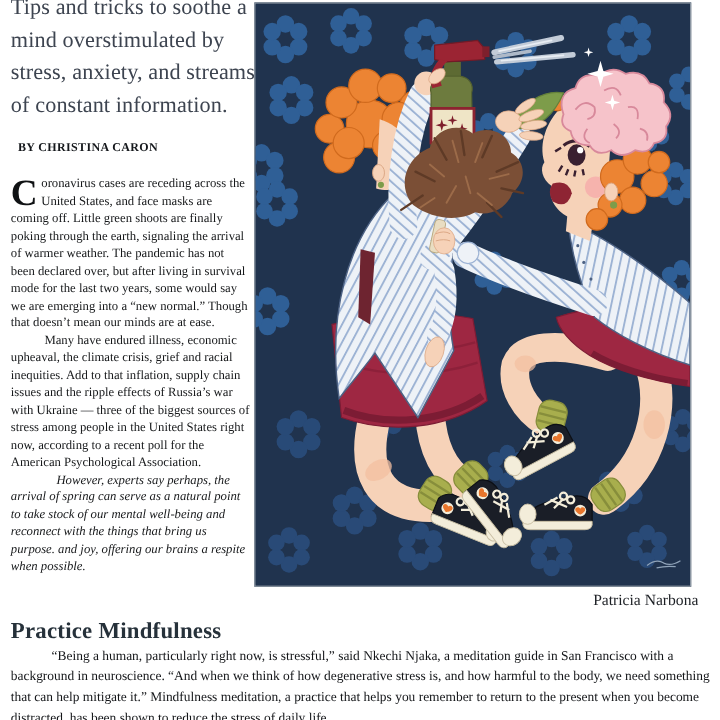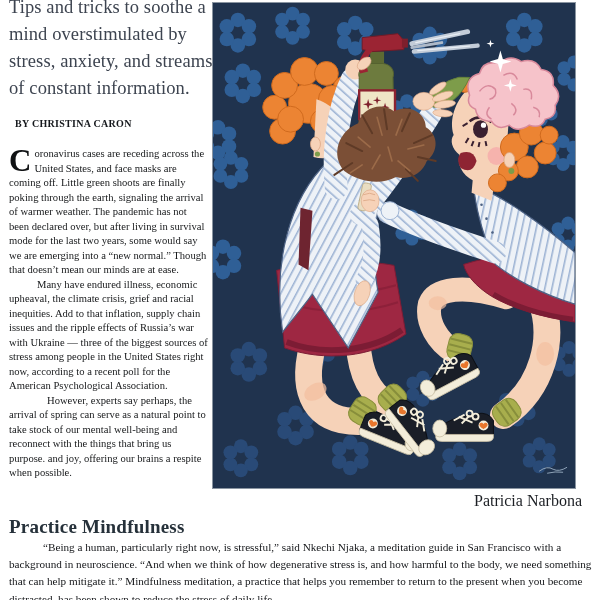--- a/index.html
+++ b/index.html
@@ -15,33 +15,33 @@
   .byline{
     position:absolute;left:15px;top:118px;
     font-size:10px;font-weight:bold;color:#15181c;letter-spacing:0.3px;
   }
   .bodycol{
     position:absolute;left:9px;top:147px;width:199px;
     font-size:10.6px;line-height:14.5px;color:#16181a;text-align:left;
   }
   .bodycol p{margin:0;}
   .bodycol p.ind1{text-indent:28px;}
-  .bodycol p.ind2{text-indent:38px;}
+  .bodycol p.ind2{text-indent:38px;font-style:italic;}
   .dropcap{
     float:left;font-size:31px;line-height:25px;font-weight:bold;color:#101214;
     padding:1px 3px 0 0;
   }
   .illus{
     position:absolute;left:212px;top:2px;width:364px;height:487px;
     border:1px solid #8a95a1;box-sizing:border-box;background:#20334e;
   }
   .illus svg{display:block;width:100%;height:100%;}
   .credit{
     position:absolute;left:212px;top:492px;width:370px;text-align:right;
-    font-size:16px;color:#1c1f24;
+    font-size:13px;color:#1c1f24;
   }
   .heading{
     position:absolute;left:9px;top:516px;margin:0;
     font-size:19px;font-weight:bold;color:#26313a;letter-spacing:0.2px;text-align:center;
   }
   .bottom{
     position:absolute;left:9px;top:539px;width:586px;margin:0;
     font-size:11.2px;line-height:17.2px;color:#141619;text-indent:34px;
   }
 </style>

